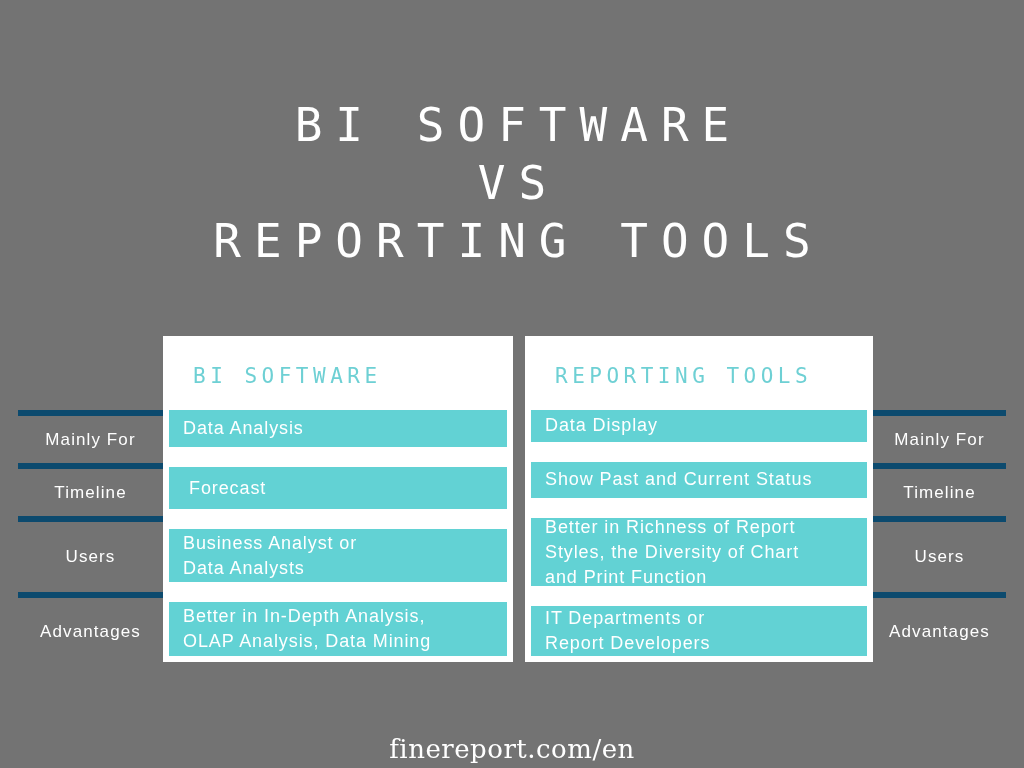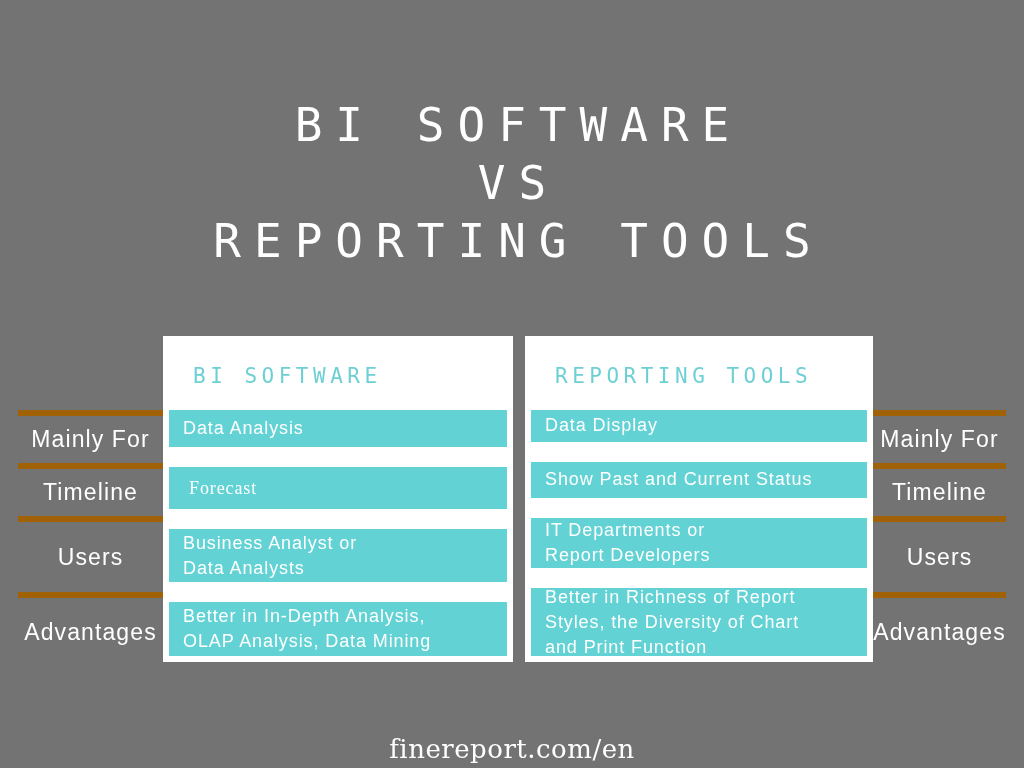--- a/index.html
+++ b/index.html
@@ -59,27 +59,27 @@
   }
   .side-col.left  { left: 18px; }
   .side-col.right { left: 873px; width: 133px; }
 
   .side-spacer { height: 74px; }
 
   .side-cell {
     position: relative;
     box-sizing: border-box;
     color: #ffffff;
-    font-size: 23px;
+    font-size: 17px;
     letter-spacing: 1.1px;
     display: flex;
     align-items: center;
     justify-content: center;
     text-align: center;
-    border-top: 6px solid #a16207;
+    border-top: 6px solid #0c4a6e;
   }
   .side-cell.r1 { height: 53px; }
   .side-cell.r2 { height: 53px; }
   .side-cell.r3 { height: 76px; text-align: center; }
   .side-cell.r4 { height: 74px; }
 
   
   .card {
     position: absolute;
     top: 0;
@@ -123,21 +123,21 @@
     letter-spacing: 0.9px;
     line-height: 25px;
     margin-bottom: 20px;
   }
   .cell:last-child { margin-bottom: 0; }
   .cell.h1 { height: 47px; }
   .cell.h2 { height: 53px; }
   .cell.h3 { height: 66px; }
   .cell.h4 { height: 68px; }
   .cell .ln { display: block; white-space: nowrap; }
-  .cell.indent { padding-left: 20px; font-family: Liberation Serif, serif; }
+  .cell.indent { padding-left: 20px; }
 
   
   .footer {
     position: absolute;
     left: 0;
     top: 702px;
     width: 1024px;
     text-align: center;
     color: #ffffff;
     font-family: "DejaVu Serif", "Liberation Serif", serif;
@@ -193,28 +193,28 @@
       <div class="card-header">
         <span class="card-header-text">REPORTING TOOLS</span>
       </div>
       <div class="card-rows">
         <div class="cell h1">
           <span class="ln">Data Display</span>
         </div>
         <div class="cell h2">
           <span class="ln">Show Past and Current Status</span>
         </div>
-        <div class="cell h3">
-          <span class="ln">IT Departments or</span>
-          <span class="ln">Report Developers</span>
-        </div>
         <div class="cell h4">
           <span class="ln">Better in Richness of Report</span>
           <span class="ln">Styles, the Diversity of Chart</span>
           <span class="ln">and Print Function</span>
+        </div>
+        <div class="cell h3">
+          <span class="ln">IT Departments or</span>
+          <span class="ln">Report Developers</span>
         </div>
       </div>
     </div>
 
     <div class="side-col right">
       <div class="side-spacer"></div>
       <div class="side-cell r1">Mainly For</div>
       <div class="side-cell r2">Timeline</div>
       <div class="side-cell r3">Users</div>
       <div class="side-cell r4">Advantages</div>

